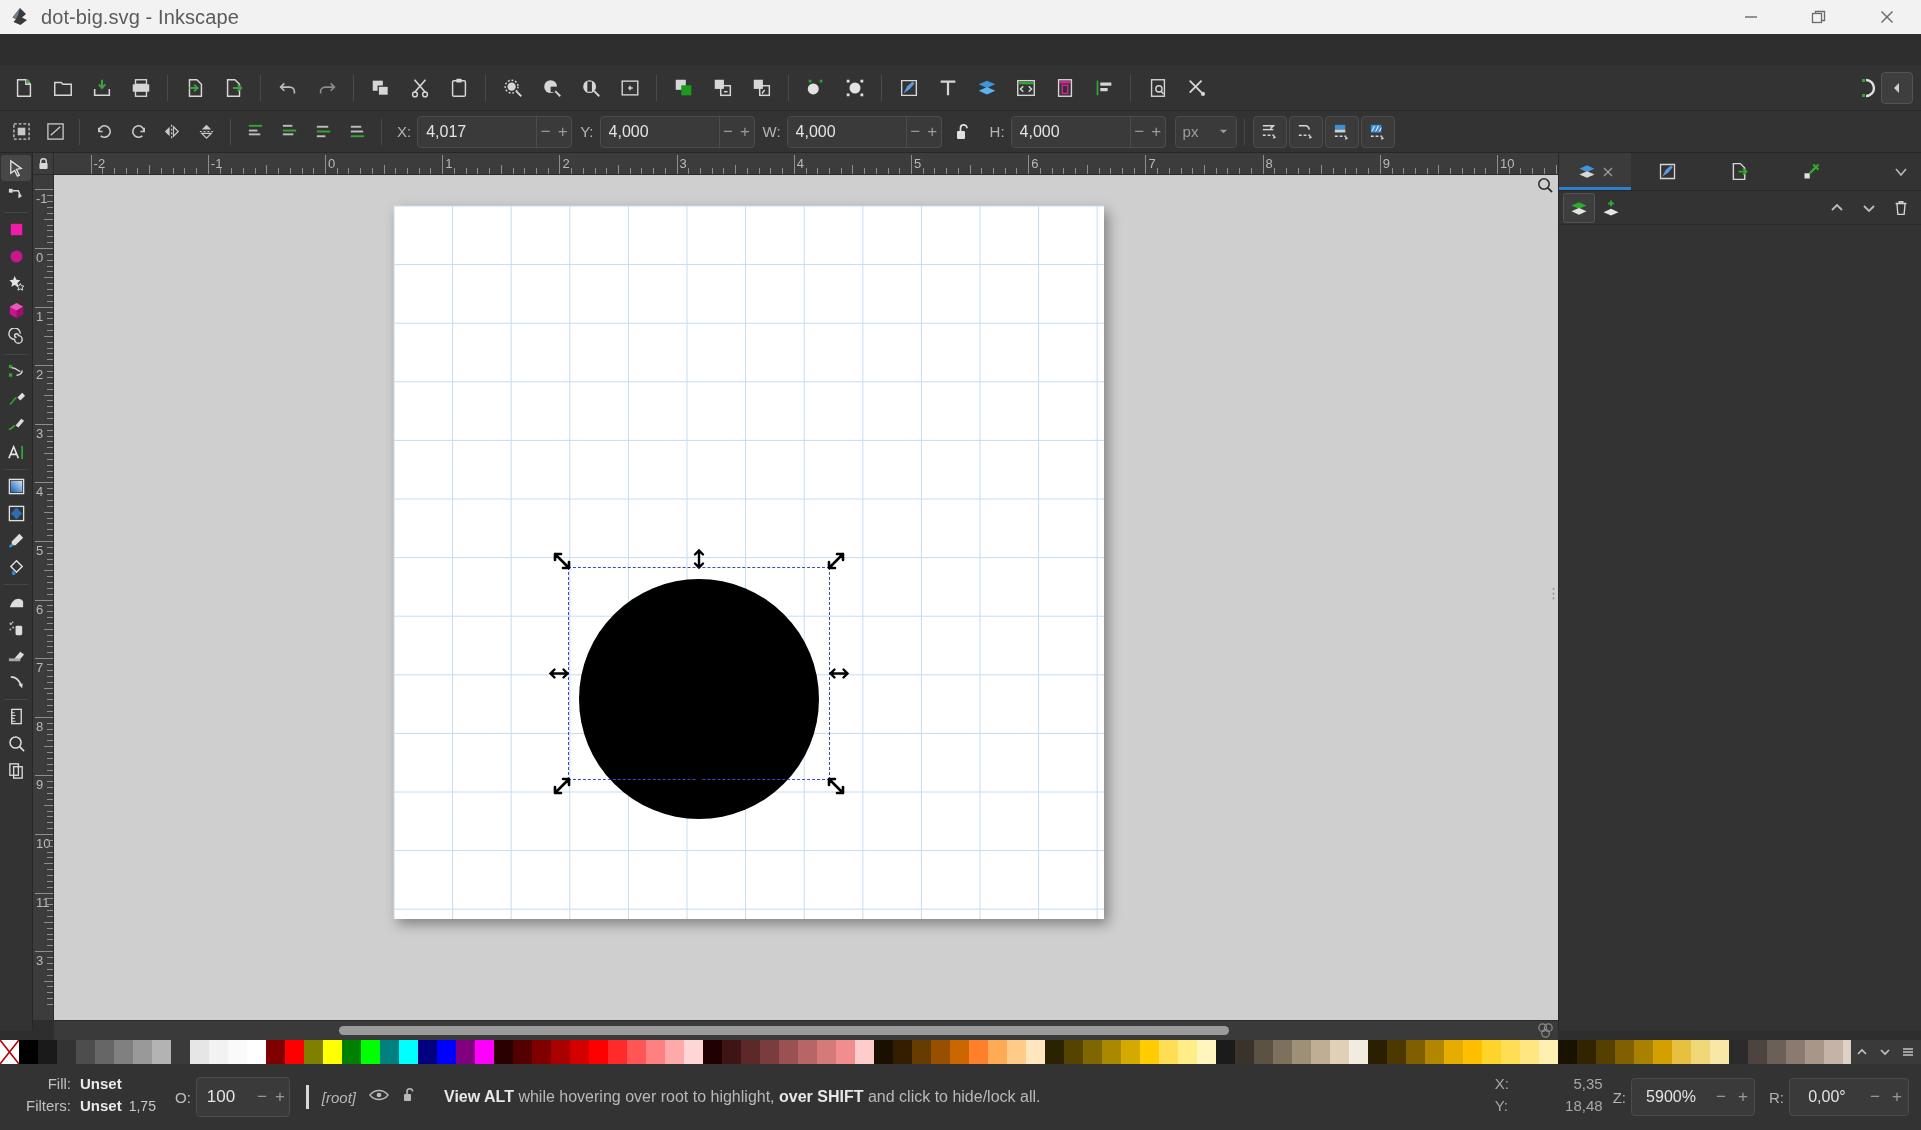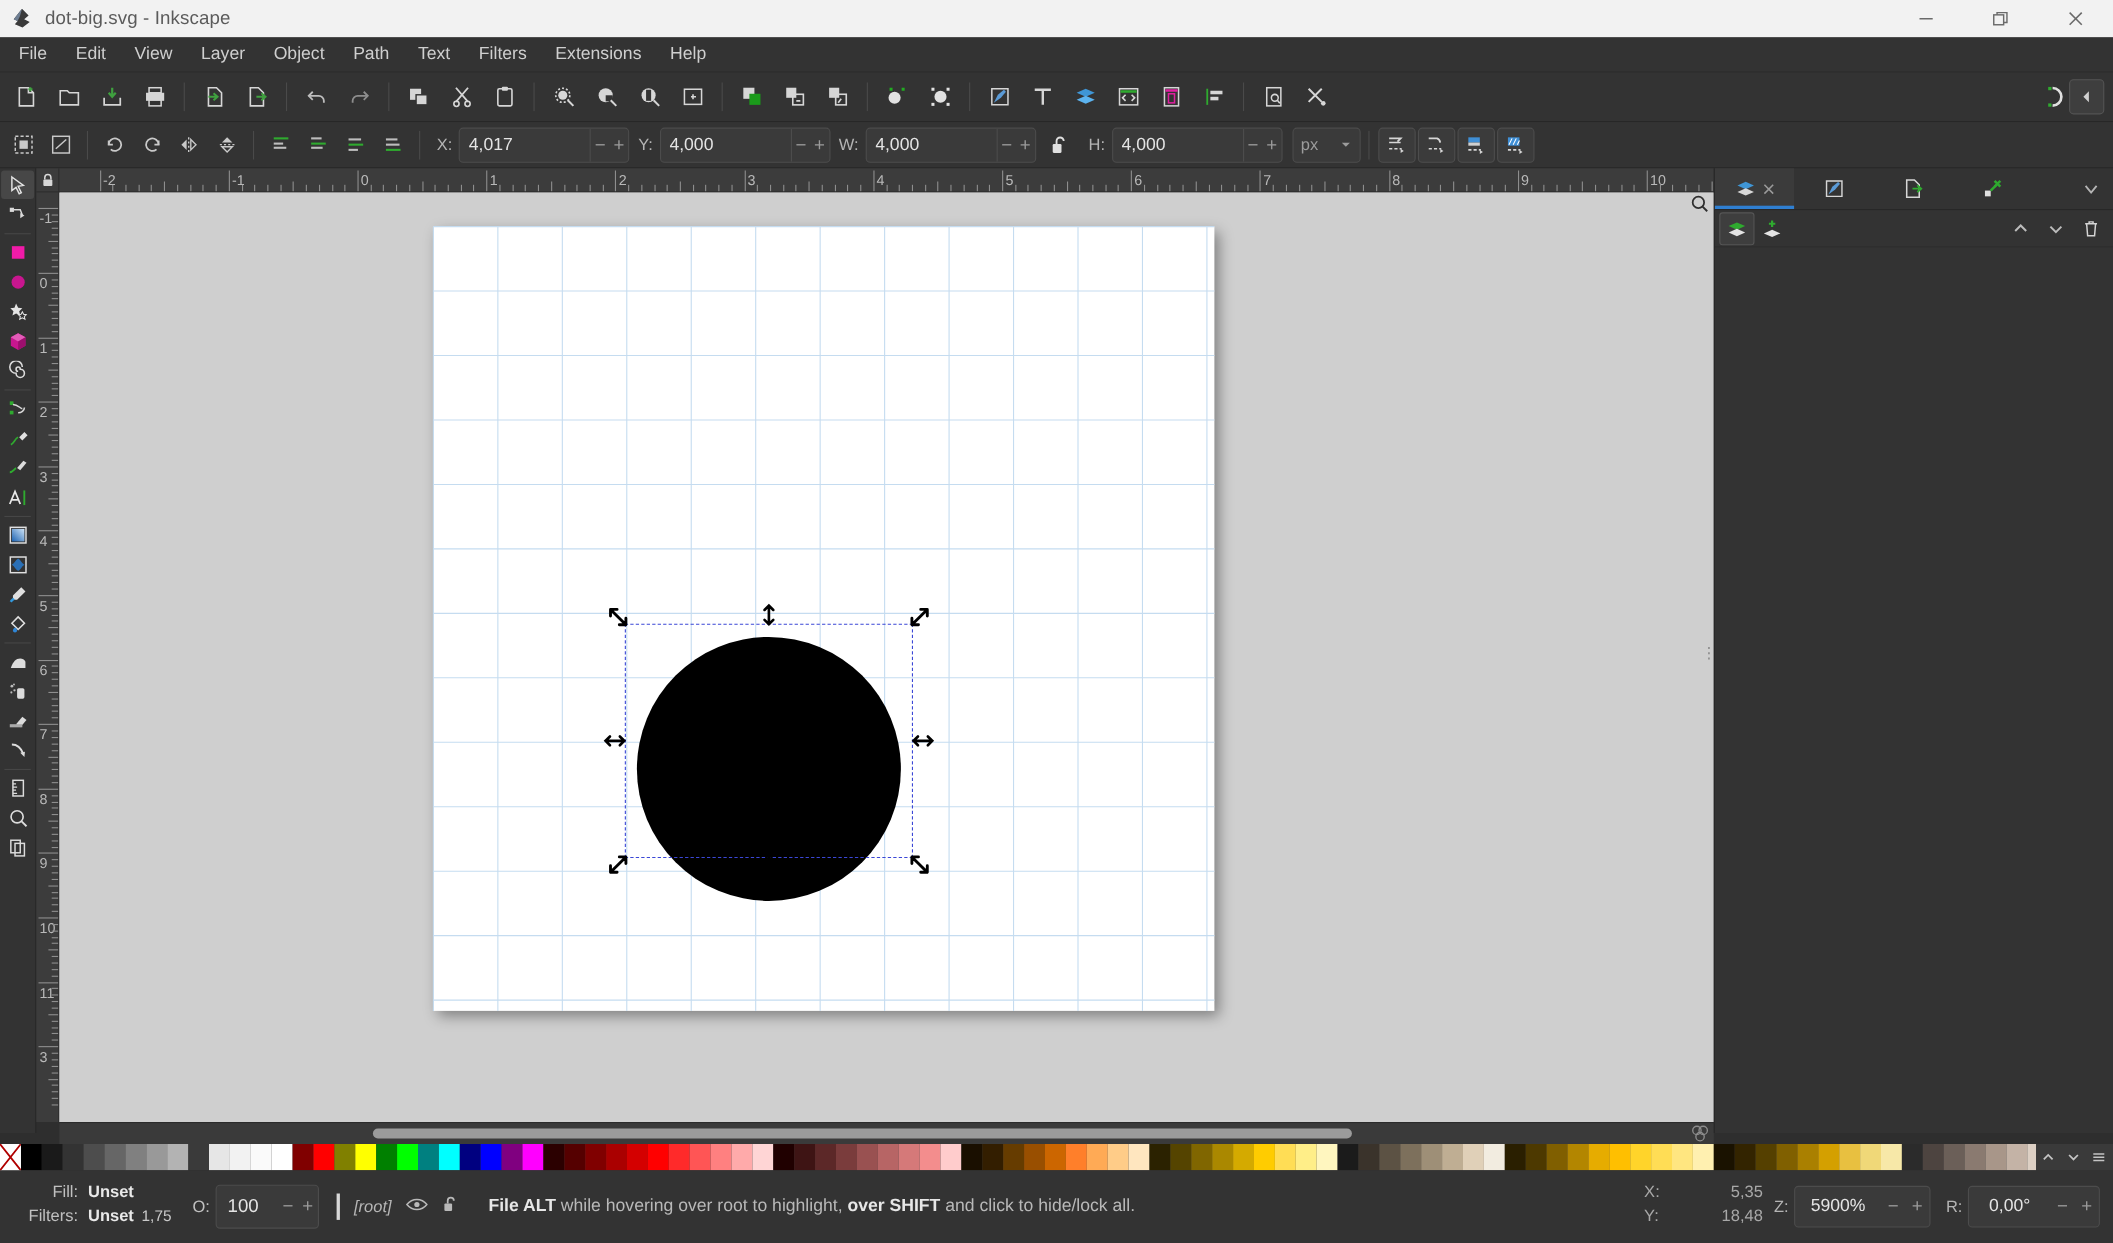--- a/index.html
+++ b/index.html
@@ -12,21 +12,21 @@
   }
   #app { position: relative; width: 1921px; height: 1130px; }
 
   
   #titlebar {
     position: absolute; left:0; top:0; width:1921px; height:34px;
     background: #f2f2f2;
     display: flex; align-items: center;
   }
   #titlebar .app-icon { width: 22px; height: 22px; margin-left: 9px; margin-right: 10px; position: relative; }
-  #title-text { font-size: 17px; color: #5b5b5b; letter-spacing: .1px; }
+  #title-text { font-size: 20px; color: #5b5b5b; letter-spacing: .1px; }
   #winbtns { margin-left: auto; display: flex; height: 34px; }
   #winbtns .wb { width: 68px; height: 34px; display:flex; align-items:center; justify-content:center; color:#6a6a6a; }
   #winbtns .wb svg { display:block; }
 
   
   #menubar {
     position: absolute; left:0; top:34px; width:1921px; height:32px;
     background: #333333; display: flex; align-items: center;
     border-bottom: 1px solid #2b2b2b;
   }
@@ -214,32 +214,20 @@
       </div>
       <div class="wb">
         <svg width="20" height="20" viewBox="0 0 20 20">
           <line x1="4.5" y1="4.5" x2="15.5" y2="15.5" stroke="#6a6a6a" stroke-width="1.4"></line>
           <line x1="15.5" y1="4.5" x2="4.5" y2="15.5" stroke="#6a6a6a" stroke-width="1.4"></line>
         </svg>
       </div>
     </div>
   </div>
 
-  <div id="menubar">
-    <span class="mi">File</span>
-    <span class="mi">Edit</span>
-    <span class="mi">View</span>
-    <span class="mi">Layer</span>
-    <span class="mi">Object</span>
-    <span class="mi">Path</span>
-    <span class="mi">Text</span>
-    <span class="mi">Filters</span>
-    <span class="mi">Extensions</span>
-    <span class="mi">Help</span>
-  </div>
 
   <div id="cmdbar">
     <div style="width:4px"></div>
     <div class="tb-btn">
       <svg width="22" height="22" viewBox="0 0 24 24">
           <path d="M5 3h9l5 5v13H5z" fill="none" stroke="#d6d6d6" stroke-width="1.6"></path>
           <path d="M14 3v5h5" fill="none" stroke="#d6d6d6" stroke-width="1.6"></path>
           <path d="M16 2.5v4M14 4.5h4" stroke="#3fa03f" stroke-width="1.8"></path>
         </svg>
     </div>
@@ -1355,21 +1343,21 @@
       </div>
       <div>
         <svg width="16" height="18" viewBox="0 0 16 18">
             <path d="M5 8V5.5A2.8 2.8 0 0 1 10.6 5.5" fill="none" stroke="#b9b9b9" stroke-width="1.6"></path>
             <rect x="2" y="8" width="7" height="7" rx="1" fill="#b9b9b9"></rect>
           </svg>
       </div>
     </div>
 
     <div id="statusmsg">
-      <b>File ALT</b><span> while hovering over root to highlight, </span><b>over SHIFT</b><span> and click to hide/lock all.</span>
+      <b>View ALT</b><span> while hovering over root to highlight, </span><b>over SHIFT</b><span> and click to hide/lock all.</span>
     </div>
 
     <div id="coords">
       <div class="xy">
         <div class="xyrow">
           <span class="k">X:</span>
           <span class="v">5,35</span>
         </div>
         <div class="xyrow">
           <span class="k">Y:</span>

